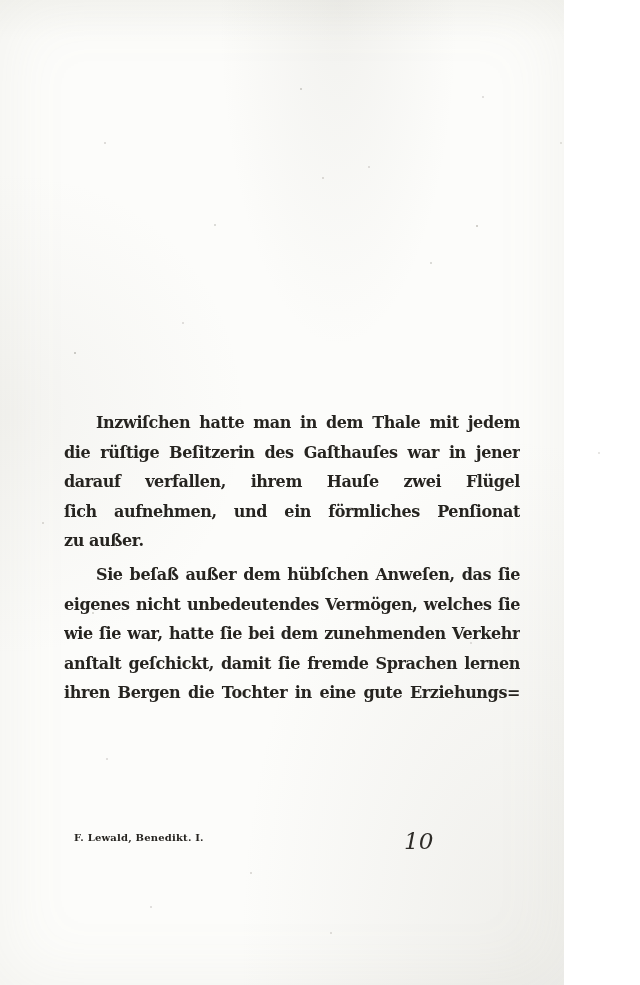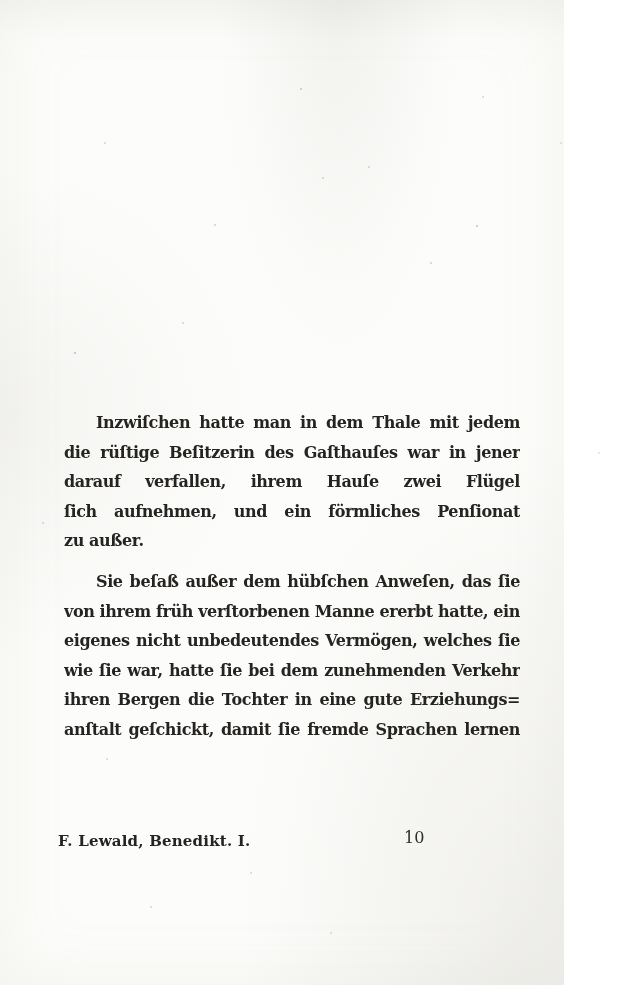--- a/index.html
+++ b/index.html
@@ -69,56 +69,56 @@
     line-height: 29.6px;
     font-size: 16px;
     font-weight: bold;
     letter-spacing: -0.4px;
     text-align: justify;
     text-align-last: justify;
     white-space: normal;
     overflow: hidden;
   }
   .line.indent { padding-left: 32px; }
-  .line.para2 { margin-top: 11px; }
+  .line.para2 { margin-top: 4px; }
   .line.nojust { text-align-last: left; }
   
   .signature {
     position: absolute;
-    left: 58px;
+    left: 74px;
     top: 832px;
-    font-size: 15px;
+    font-size: 10px;
     font-weight: bold;
     letter-spacing: 0.2px;
     color: var(--ink, #262420);
   }
   .page-number {
     position: absolute;
     left: 404px;
     top: 828px;
-    font-size: 16px;
+    font-size: 23px;
     font-weight: normal;
     color: #2e2c28;
+    font-style: italic;
   }
 </style>
 </head>
 <body>
 
 <div class="page">
   <div class="specks"></div>
 
   <div class="text-block">
     <div class="line indent">Inzwiſchen hatte man in dem Thale mit jedem</div>
     <div class="line">die rüſtige Beſitzerin des Gaſthauſes war in jener Zeit</div>
     <div class="line">darauf verfallen, ihrem Hauſe zwei Flügel anzubauen,</div>
     <div class="line">ſich aufnehmen, und ein förmliches Penſionat errichten</div>
     <div class="line nojust">zu außer.</div>
     <div class="line indent para2">Sie beſaß außer dem hübſchen Anweſen, das ſie</div>
-    <div class="line">von ihrem früh verſtorbenen Manne ererbt hatte, ein</div>
     <div class="line">eigenes nicht unbedeutendes Vermögen, welches ſie ihrer</div>
     <div class="line">wie ſie war, hatte ſie bei dem zunehmenden Verkehr in</div>
+    <div class="line">anſtalt geſchickt, damit ſie fremde Sprachen lernen</div>
     <div class="line">ihren Bergen die Tochter in eine gute Erziehungs=</div>
-    <div class="line">anſtalt geſchickt, damit ſie fremde Sprachen lernen</div>
   </div>
 
   <div class="signature">F. Lewald, Benedikt. I.</div>
   <div class="page-number">10</div>
 </div>
 
 </body></html>

